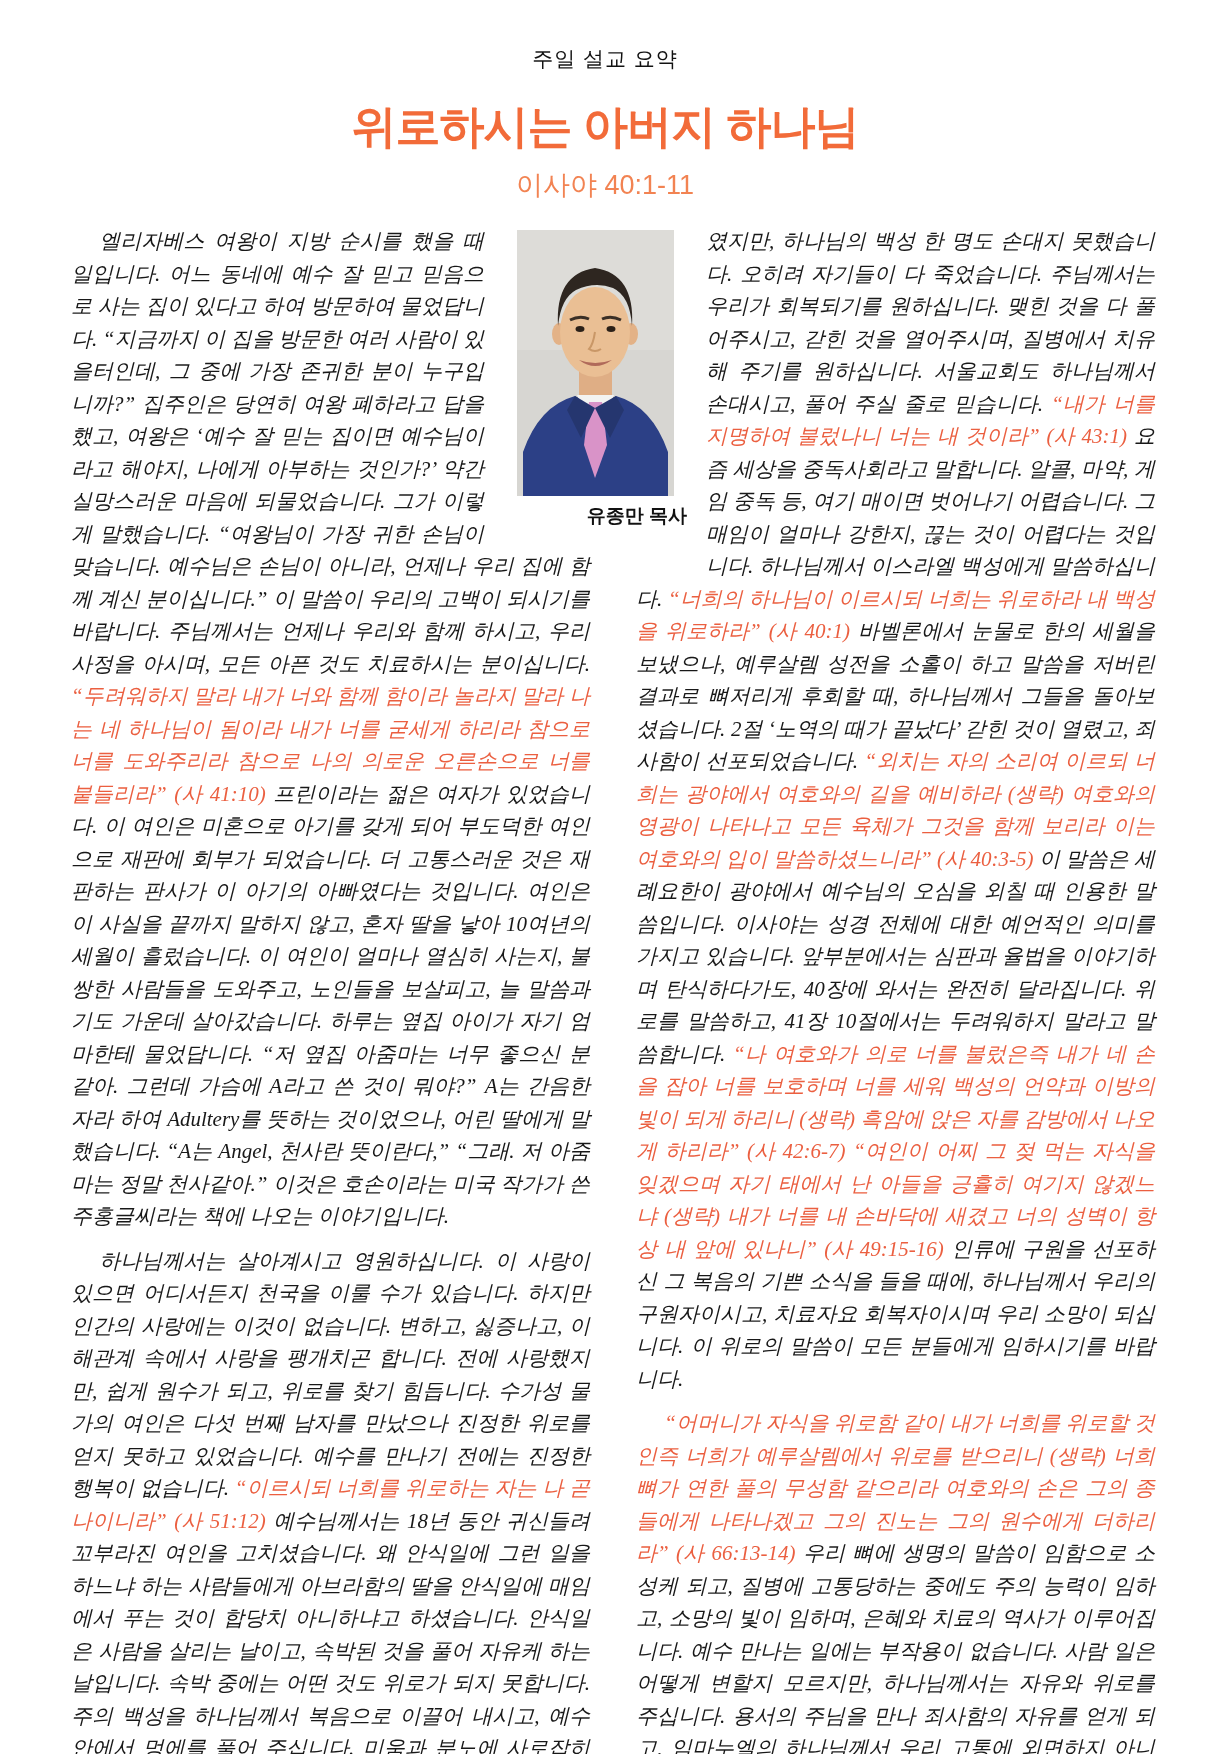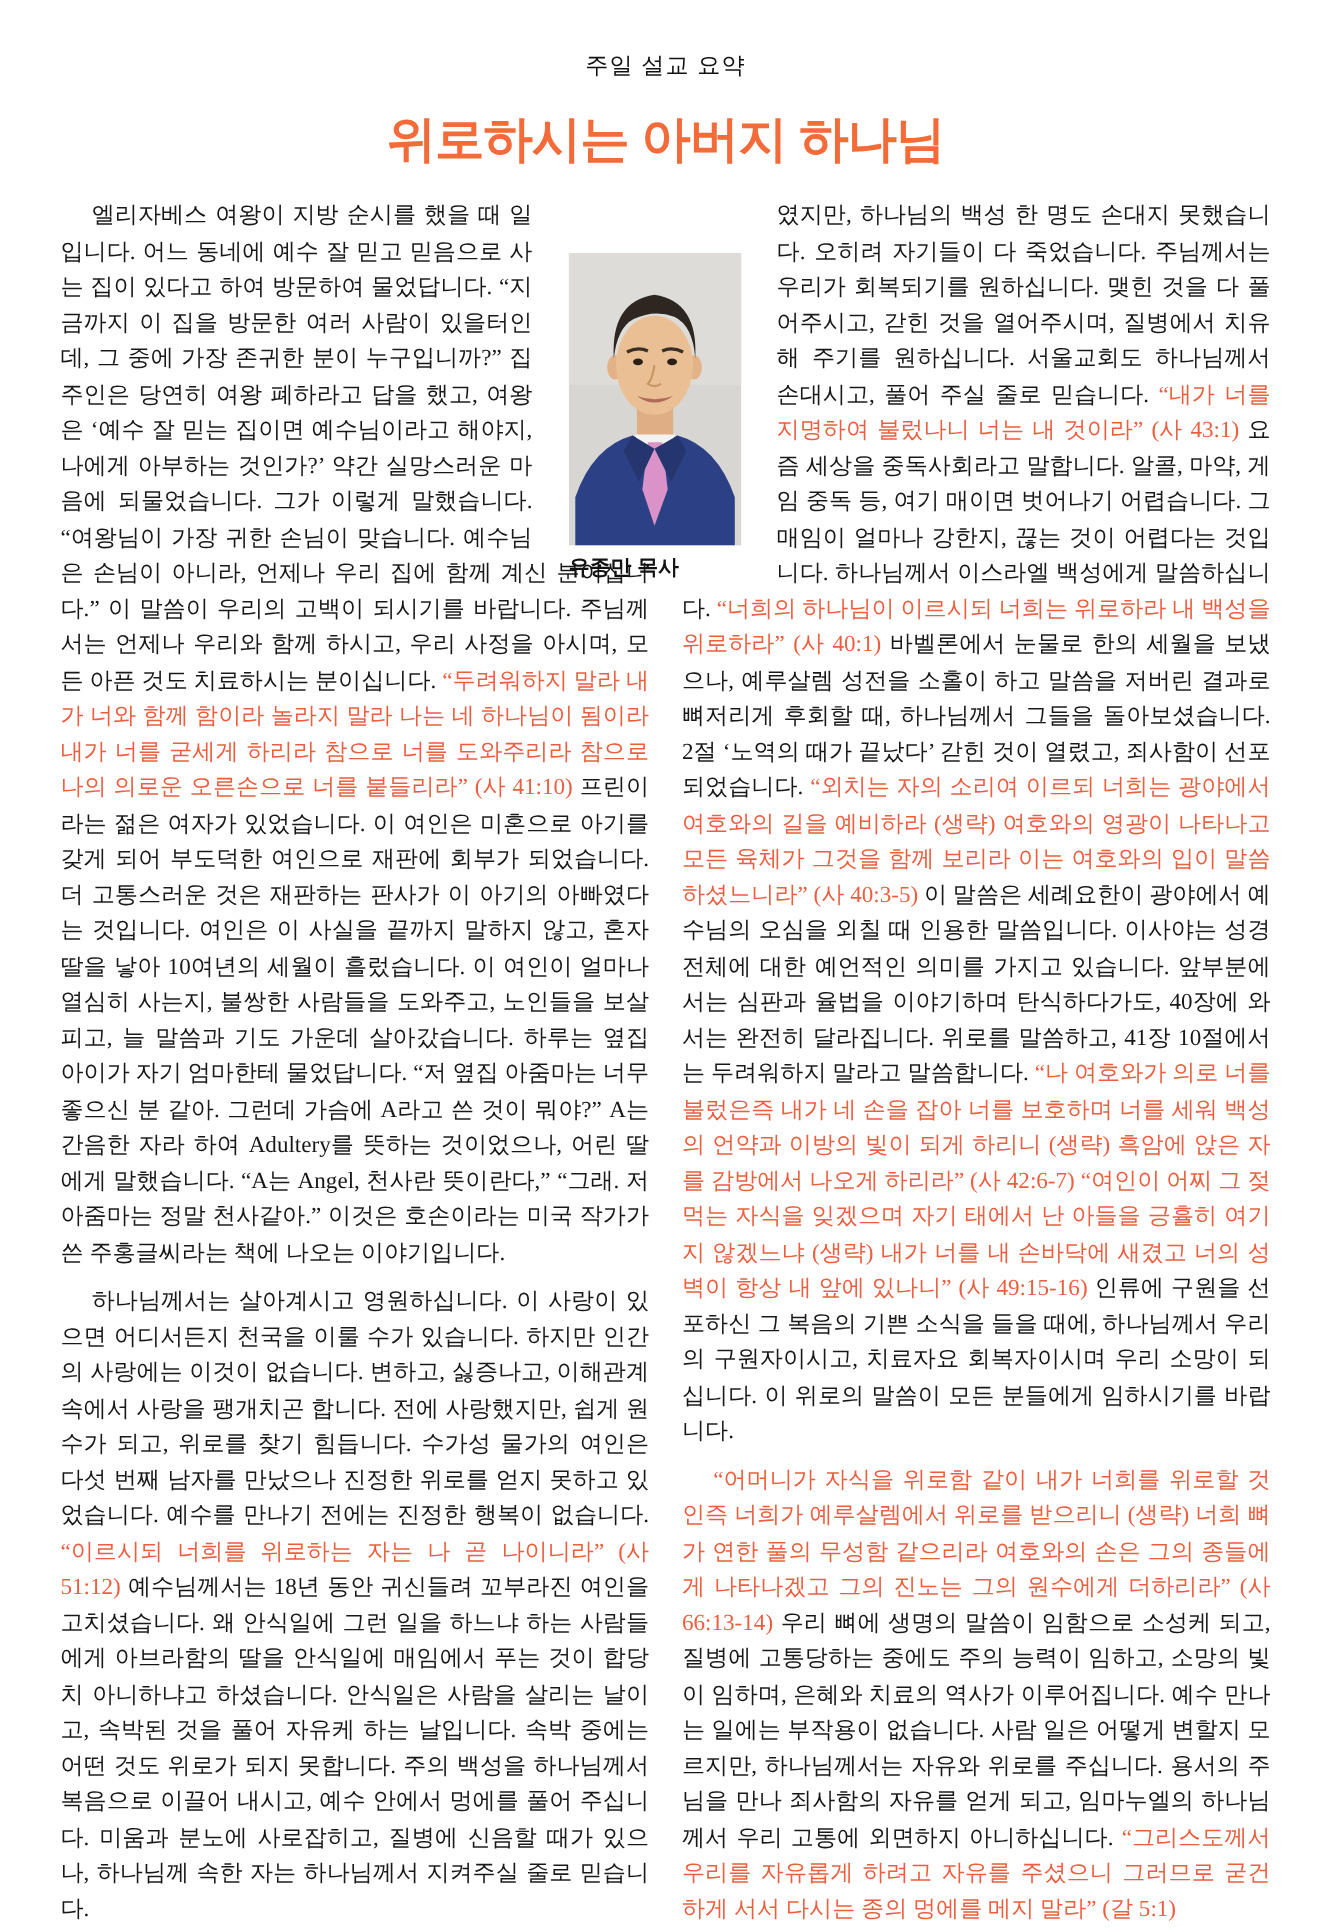--- a/index.html
+++ b/index.html
@@ -43,32 +43,32 @@
     display:flex;
     gap:30px;
   }
   .col{
     width:535px;
     font-size:21px;
     line-height:32.5px;
     text-align:justify;
     color:var(--body,#181818);
   }
-  .para{margin:0 0 12px 0;}
+  .para{margin:0 0 12px 16px;font-style:italic;}
   .para.indent{text-indent:1.35em;}
   .quote{color:var(--quote,#eb5f40);}
   .body-run{color:var(--body,#181818);}
   .float-shim-left-col{float:right;width:106px;height:322px;}
   .float-shim-right-col{float:left;width:86px;height:334px;}
   .photo-block{
     position:absolute;
     left:517px;
     top:230px;
     width:170px;
-    text-align:left;
+    text-align:right;
   }
   .photo-frame{
     width:157px;
     height:266px;
     display:block;
   }
   .photo-caption{
     margin-top:7px;
     font-family:"Liberation Sans","DejaVu Sans",sans-serif;
     font-weight:bold;
@@ -78,20 +78,21 @@
   }
 </style>
 </head>
 <body>
 
 <div class="page">
 
   <div class="kicker">주일 설교 요약</div>
 
   <h1 class="title" style="margin:24px 0 0 0;">위로하시는 아버지 하나님</h1>
+  <div class="subtitle">이사야 40:1-11</div>
 
   <div class="columns">
     <div class="col" id="col-left">
       <div class="float-shim-left-col"></div>
     <p class="para indent"><span class="body-run">엘리자베스 여왕이 지방 순시를 했을 때 일입니다. 어느 동네에 예수 잘 믿고 믿음으로 사는 집이 있다고 하여 방문하여 물었답니다. “지금까지 이 집을 방문한 여러 사람이 있을터인데, 그 중에 가장 존귀한 분이 누구입니까?” 집주인은 당연히 여왕 폐하라고 답을 했고, 여왕은 ‘예수 잘 믿는 집이면 예수님이라고 해야지, 나에게 아부하는 것인가?’ 약간 실망스러운 마음에 되물었습니다. 그가 이렇게 말했습니다. “여왕님이 가장 귀한 손님이 맞습니다. 예수님은 손님이 아니라, 언제나 우리 집에 함께 계신 분이십니다.” 이 말씀이 우리의 고백이 되시기를 바랍니다. 주님께서는 언제나 우리와 함께 하시고, 우리 사정을 아시며, 모든 아픈 것도 치료하시는 분이십니다. </span><span class="quote">“두려워하지 말라 내가 너와 함께 함이라 놀라지 말라 나는 네 하나님이 됨이라 내가 너를 굳세게 하리라 참으로 너를 도와주리라 참으로 나의 의로운 오른손으로 너를 붙들리라” (사 41:10)</span><span class="body-run"> 프린이라는 젊은 여자가 있었습니다. 이 여인은 미혼으로 아기를 갖게 되어 부도덕한 여인으로 재판에 회부가 되었습니다. 더 고통스러운 것은 재판하는 판사가 이 아기의 아빠였다는 것입니다. 여인은 이 사실을 끝까지 말하지 않고, 혼자 딸을 낳아 10여년의 세월이 흘렀습니다. 이 여인이 얼마나 열심히 사는지, 불쌍한 사람들을 도와주고, 노인들을 보살피고, 늘 말씀과 기도 가운데 살아갔습니다. 하루는 옆집 아이가 자기 엄마한테 물었답니다. “저 옆집 아줌마는 너무 좋으신 분 같아. 그런데 가슴에 A라고 쓴 것이 뭐야?” A는 간음한 자라 하여 Adultery를 뜻하는 것이었으나, 어린 딸에게 말했습니다. “A는 Angel, 천사란 뜻이란다,” “그래. 저 아줌마는 정말 천사같아.” 이것은 호손이라는 미국 작가가 쓴 주홍글씨라는 책에 나오는 이야기입니다.</span></p>
         <p class="para indent"><span class="body-run">하나님께서는 살아계시고 영원하십니다. 이 사랑이 있으면 어디서든지 천국을 이룰 수가 있습니다. 하지만 인간의 사랑에는 이것이 없습니다. 변하고, 싫증나고, 이해관계 속에서 사랑을 팽개치곤 합니다. 전에 사랑했지만, 쉽게 원수가 되고, 위로를 찾기 힘듭니다. 수가성 물가의 여인은 다섯 번째 남자를 만났으나 진정한 위로를 얻지 못하고 있었습니다. 예수를 만나기 전에는 진정한 행복이 없습니다. </span><span class="quote">“이르시되 너희를 위로하는 자는 나 곧 나이니라” (사 51:12)</span><span class="body-run"> 예수님께서는 18년 동안 귀신들려 꼬부라진 여인을 고치셨습니다. 왜 안식일에 그런 일을 하느냐 하는 사람들에게 아브라함의 딸을 안식일에 매임에서 푸는 것이 합당치 아니하냐고 하셨습니다. 안식일은 사람을 살리는 날이고, 속박된 것을 풀어 자유케 하는 날입니다. 속박 중에는 어떤 것도 위로가 되지 못합니다. 주의 백성을 하나님께서 복음으로 이끌어 내시고, 예수 안에서 멍에를 풀어 주십니다. 미움과 분노에 사로잡히고, 질병에 신음할 때가 있으나, 하나님께 속한 자는 하나님께서 지켜주실 줄로 믿습니다.</span></p>
       </div>
     <div class="col" id="col-right">
       <div class="float-shim-right-col"></div>
     <p class="para"><span class="body-run">였지만, 하나님의 백성 한 명도 손대지 못했습니다. 오히려 자기들이 다 죽었습니다. 주님께서는 우리가 회복되기를 원하십니다. 맺힌 것을 다 풀어주시고, 갇힌 것을 열어주시며, 질병에서 치유해 주기를 원하십니다. 서울교회도 하나님께서 손대시고, 풀어 주실 줄로 믿습니다. </span><span class="quote">“내가 너를 지명하여 불렀나니 너는 내 것이라” (사 43:1)</span><span class="body-run"> 요즘 세상을 중독사회라고 말합니다. 알콜, 마약, 게임 중독 등, 여기 매이면 벗어나기 어렵습니다. 그 매임이 얼마나 강한지, 끊는 것이 어렵다는 것입니다. 하나님께서 이스라엘 백성에게 말씀하십니다. </span><span class="quote">“너희의 하나님이 이르시되 너희는 위로하라 내 백성을 위로하라” (사 40:1)</span><span class="body-run"> 바벨론에서 눈물로 한의 세월을 보냈으나, 예루살렘 성전을 소홀이 하고 말씀을 저버린 결과로 뼈저리게 후회할 때, 하나님께서 그들을 돌아보셨습니다. 2절 ‘노역의 때가 끝났다’ 갇힌 것이 열렸고, 죄사함이 선포되었습니다. </span><span class="quote">“외치는 자의 소리여 이르되 너희는 광야에서 여호와의 길을 예비하라 (생략) 여호와의 영광이 나타나고 모든 육체가 그것을 함께 보리라 이는 여호와의 입이 말씀하셨느니라” (사 40:3-5)</span><span class="body-run"> 이 말씀은 세례요한이 광야에서 예수님의 오심을 외칠 때 인용한 말씀입니다. 이사야는 성경 전체에 대한 예언적인 의미를 가지고 있습니다. 앞부분에서는 심판과 율법을 이야기하며 탄식하다가도, 40장에 와서는 완전히 달라집니다. 위로를 말씀하고, 41장 10절에서는 두려워하지 말라고 말씀합니다. </span><span class="quote">“나 여호와가 의로 너를 불렀은즉 내가 네 손을 잡아 너를 보호하며 너를 세워 백성의 언약과 이방의 빛이 되게 하리니 (생략) 흑암에 앉은 자를 감방에서 나오게 하리라” (사 42:6-7) “여인이 어찌 그 젖 먹는 자식을 잊겠으며 자기 태에서 난 아들을 긍휼히 여기지 않겠느냐 (생략) 내가 너를 내 손바닥에 새겼고 너의 성벽이 항상 내 앞에 있나니” (사 49:15-16)</span><span class="body-run"> 인류에 구원을 선포하신 그 복음의 기쁜 소식을 들을 때에, 하나님께서 우리의 구원자이시고, 치료자요 회복자이시며 우리 소망이 되십니다. 이 위로의 말씀이 모든 분들에게 임하시기를 바랍니다.</span></p>

